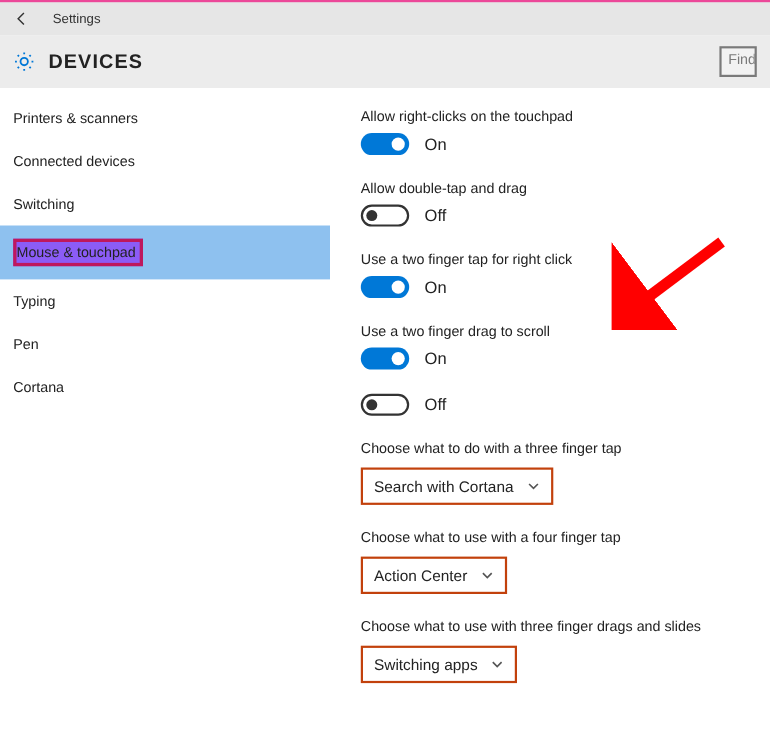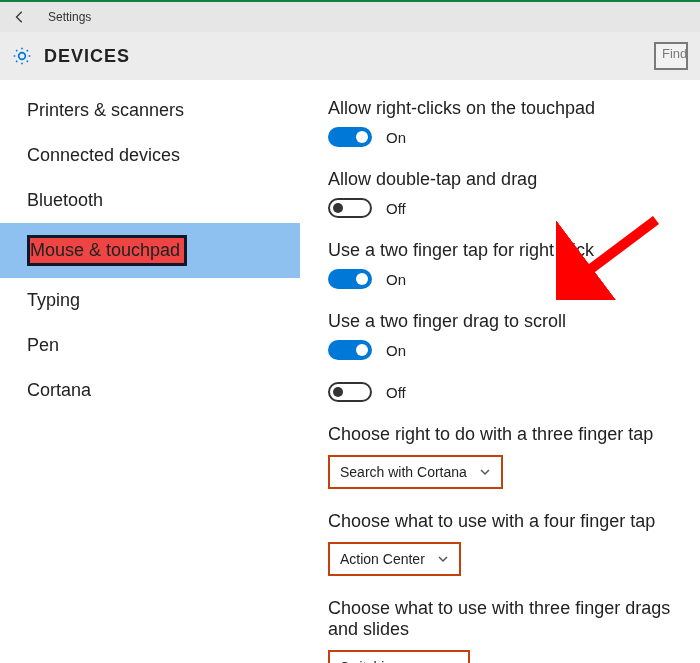--- a/index.html
+++ b/index.html
@@ -1,39 +1,39 @@
 <!DOCTYPE html>
 <html><head>
   <meta charset="utf-8">
   <style>
     * { margin: 0; padding: 0; box-sizing: border-box; font-family: "Segoe UI", Arial, sans-serif; }
     body { width: 700px; height: 663px; overflow: hidden; background: #fff; position: relative; }
 
     
-    .titlebar { height: 32px; background: #e6e6e6; display: flex; align-items: center; padding: 0 8px; border-top: 2px solid #15803d; }
+    .titlebar { height: 32px; background: #e6e6e6; display: flex; align-items: center; padding: 0 8px; border-top: 2px solid #ec4899; }
     .titlebar .back { width: 24px; height: 24px; display: flex; align-items: center; justify-content: center; cursor: pointer; }
     .titlebar .app-title { margin-left: 16px; font-size: 12px; color: #333; }
 
     
     .header { height: 48px; background: #ececec; display: flex; align-items: center; padding: 0 12px; justify-content: space-between; }
     .header-left { display: flex; align-items: center; gap: 12px; }
     .gear { width: 20px; height: 20px; color: #0078d7; }
     .category-title { font-weight: 600; font-size: 18px; letter-spacing: 1px; color: #222; }
     .findbox { border: 2px solid #7a7a7a; height: 28px; padding: 2px 6px; font-size: 13px; color: #7a7a7a; background: #f2f2f2; width: 34px; overflow: hidden; white-space: nowrap; }
 
     
     .main { display: flex; height: calc(663px - 32px - 48px); }
     .sidebar { width: 300px; background: #fff; padding-top: 8px; }
-    .sidebar-item { padding: 12px 27px; font-size: 18px; color: #222; cursor: pointer; }
+    .sidebar-item { padding: 12px 12px; font-size: 13px; color: #222; cursor: pointer; }
     .sidebar-item.selected { background: #8ec1ef; }
-    .selected-inner { border: 3px solid #0f172a; display: inline-block; padding: 2px 4px 2px 0; background: #ef4444; text-align: center; }
+    .selected-inner { border: 3px solid #be185d; display: inline-block; padding: 2px 4px 2px 0; background: #8b5cf6; text-align: center; }
 
     .content { flex: 1; padding: 18px 0 0 28px; overflow: hidden; }
     .setting { margin-bottom: 22px; }
-    .setting-label { font-size: 18px; color: #222; margin-bottom: 8px; }
+    .setting-label { font-size: 13px; color: #222; margin-bottom: 8px; }
     .toggle-row { display: flex; align-items: center; gap: 14px; }
     .toggle { width: 44px; height: 20px; border-radius: 10px; position: relative; cursor: pointer; }
     .toggle.on { background: #0078d7; }
     .toggle.off { background: #fff; border: 2px solid #333; }
     .toggle .knob { position: absolute; width: 12px; height: 12px; border-radius: 50%; top: 50%; transform: translateY(-50%); }
     .toggle.on .knob { right: 4px; background: #fff; }
     .toggle.off .knob { left: 3px; background: #333; width: 10px; height: 10px; }
     .toggle-state { font-size: 15px; color: #222; }
 
     .dropdown { border: 2px solid #c2410c; height: 34px; display: inline-flex; align-items: center; justify-content: space-between; padding: 0 10px; font-size: 14px; color: #222; gap: 12px; cursor: pointer; background: #fff; margin-top: 2px; }
@@ -62,21 +62,21 @@
     </svg>
     <div class="category-title">DEVICES</div>
   </div>
   <div class="findbox">Find a setting</div>
 </div>
 
 <div class="main">
   <div class="sidebar">
     <div class="sidebar-item">Printers &amp; scanners</div>
     <div class="sidebar-item">Connected devices</div>
-    <div class="sidebar-item">Bluetooth</div>
+    <div class="sidebar-item">Switching</div>
     <div class="sidebar-item selected">
       <span class="selected-inner">Mouse &amp; touchpad</span>
     </div>
     <div class="sidebar-item">Typing</div>
     <div class="sidebar-item">Pen</div>
     <div class="sidebar-item">Cortana</div>
   </div>
 
   <div class="content">
 
@@ -123,21 +123,21 @@
     <div class="setting">
       <div class="toggle-row">
         <div class="toggle off">
             <div class="knob"></div>
           </div>
         <div class="toggle-state">Off</div>
       </div>
     </div>
 
     <div class="setting">
-      <div class="setting-label">Choose right to do with a three finger tap</div>
+      <div class="setting-label">Choose what to do with a three finger tap</div>
       <div class="dropdown" style="min-width:170px;">
         <span>Search with Cortana</span>
         <svg class="chevron" viewBox="0 0 12 12">
             <path d="M2 4l4 4 4-4" stroke="#555" stroke-width="1.5" fill="none"></path>
           </svg>
       </div>
     </div>
 
     <div class="setting">
       <div class="setting-label">Choose what to use with a four finger tap</div>

